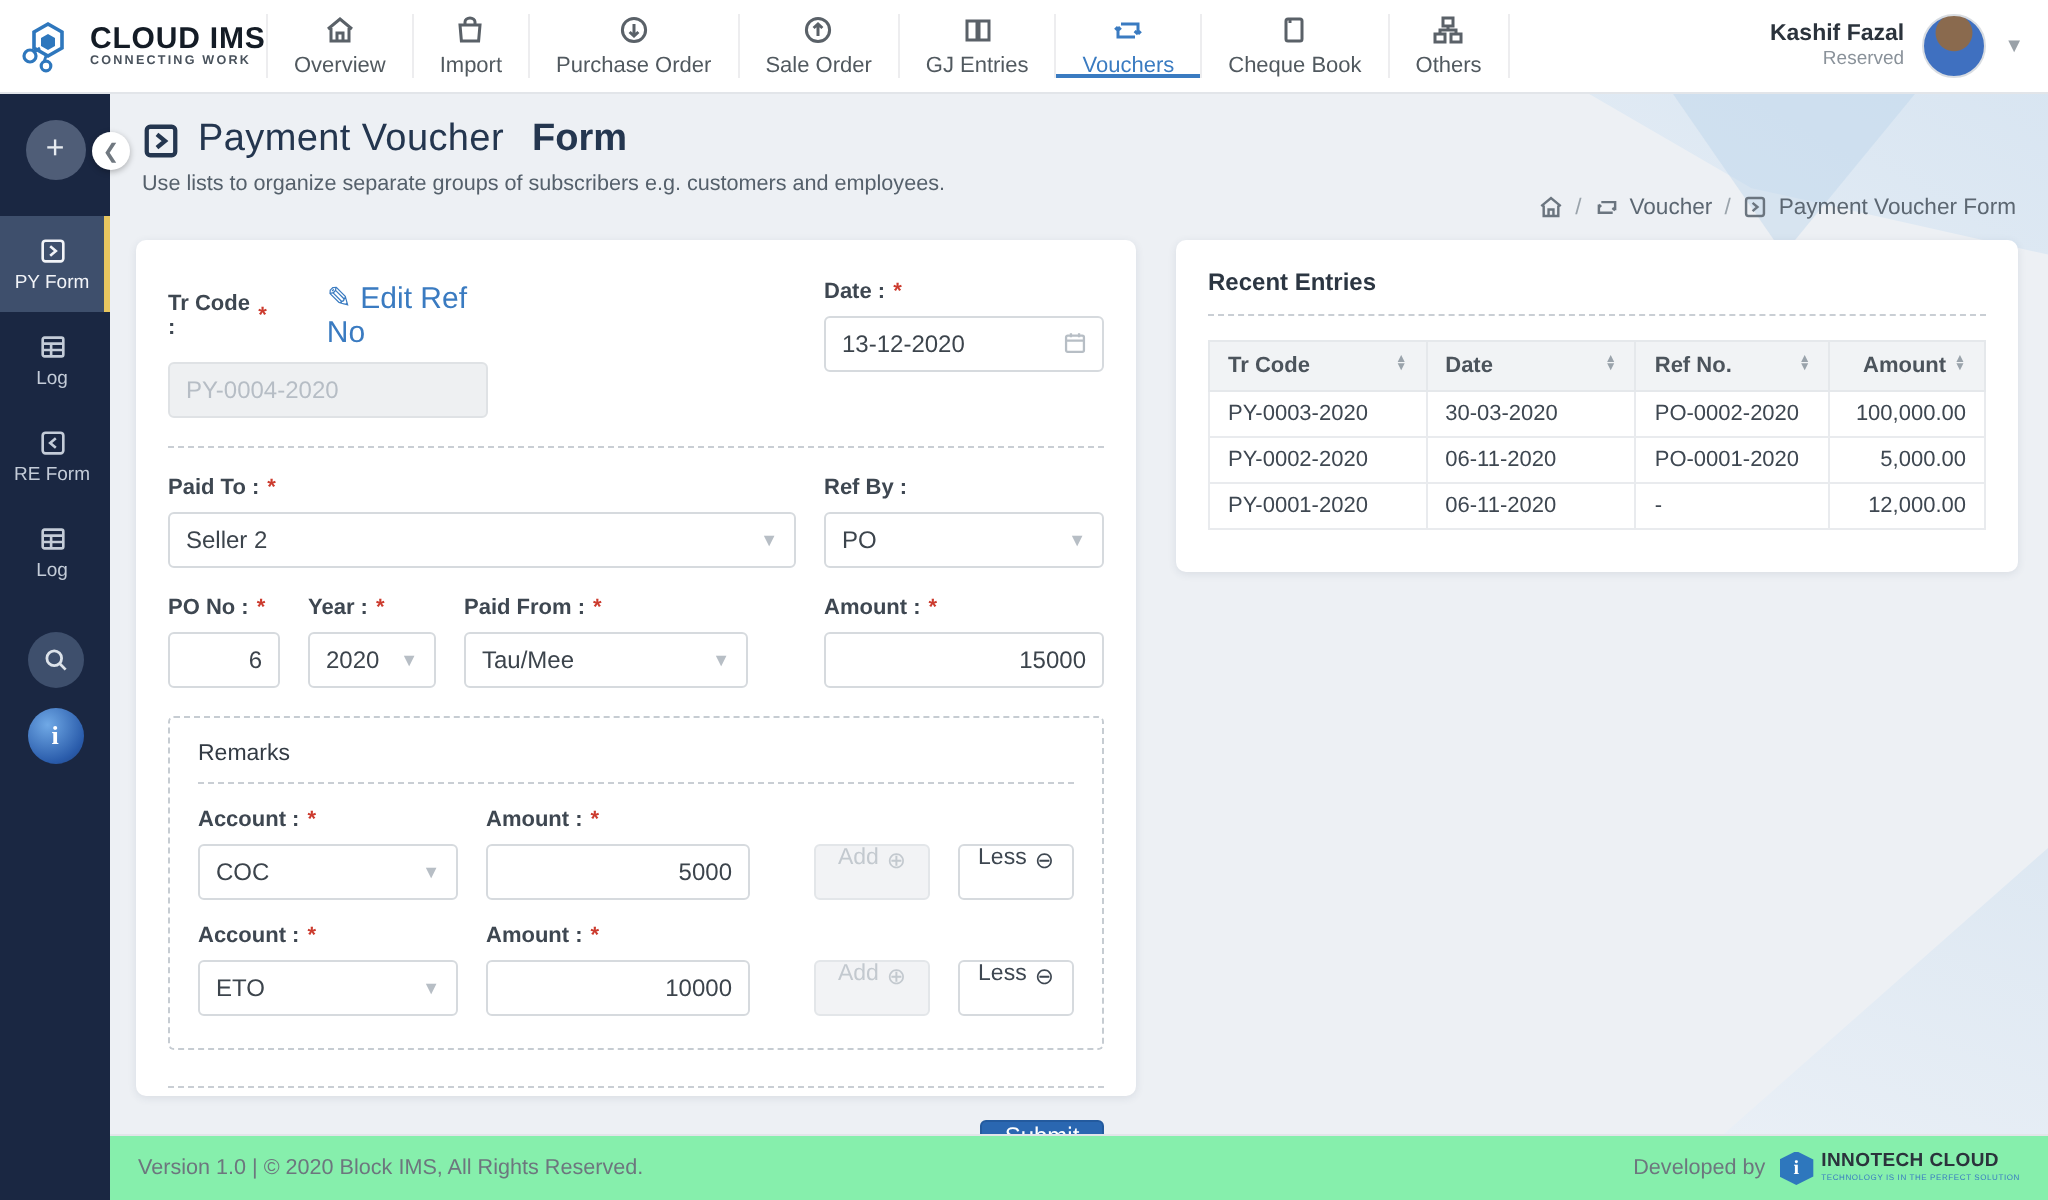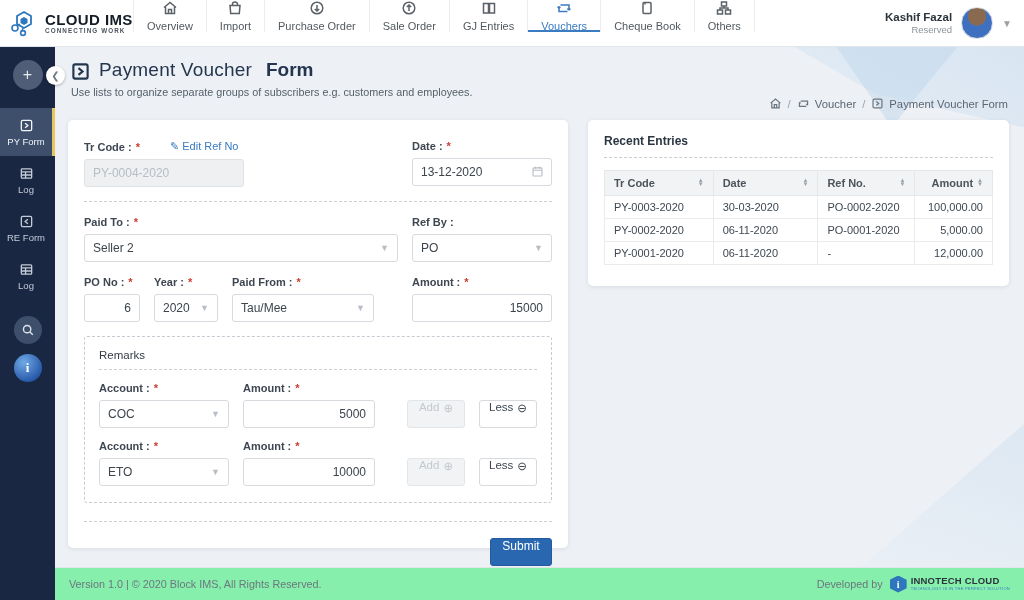--- a/index.html
+++ b/index.html
@@ -6,21 +6,21 @@
   html,body{width:1024px;height:600px}
   body{font-family:"Liberation Sans",sans-serif;background:#dfe3e8;overflow:hidden}
   .app{position:relative;width:1024px;height:600px;background:#edf0f4;overflow:hidden}
 
   
   .topbar{position:absolute;top:0;left:0;right:0;height:47px;background:#fff;border-bottom:1px solid #e2e5e9;display:flex;align-items:stretch;z-index:6}
   .logo{width:133px;display:flex;align-items:center;gap:6px;padding-left:9px;flex:none}
   .logo-txt{line-height:1.05}
   .logo-t1{font-size:15px;font-weight:bold;color:#141c26;letter-spacing:.4px}
   .logo-t2{font-size:6.3px;color:#49525c;letter-spacing:1.1px;font-weight:bold}
-  .nav{display:flex;align-items:flex-start}
+  .nav{display:flex;align-items:center}
   .nav-item{display:flex;flex-direction:column;align-items:center;justify-content:center;gap:4px;padding:0 13px;border-left:1px solid #ededef;font-size:11px;color:#51595f;cursor:pointer;white-space:nowrap}
   .nav-item:last-child{border-right:1px solid #ededef}
   .nav-item svg{stroke:#5a6168;fill:none;stroke-width:1.5}
   .nav-item.active{color:#3a7bc1;box-shadow:inset 0 -2px 0 #3a7bc1}
   .nav-item.active svg{stroke:#3a7bc1}
   .user{margin-left:auto;display:flex;align-items:center;gap:9px;padding-right:12px}
   .user-meta{text-align:right;line-height:1.25}
   .user-name{font-size:11.5px;font-weight:bold;color:#2b333c}
   .user-role{font-size:9.5px;color:#8a929a}
   .avatar{width:32px;height:32px;border-radius:50%;background:radial-gradient(circle at 50% 28%,#8a6a4e 0 34%,#3f70c0 36%),linear-gradient(#5b8ad0,#3f70c0);border:1px solid #d9dde2}
@@ -39,39 +39,39 @@
   .side-circle svg{stroke:#dde3ea;fill:none;stroke-width:1.6}
   .info-circle{background:radial-gradient(circle at 35% 30%,#70a9e6,#2a5cab 70%,#1d3f7d);color:#fff;font-size:13px;font-weight:bold;font-family:"Liberation Serif",serif;margin-top:10px}
 
   
   .content{position:absolute;top:47px;left:55px;right:0;bottom:0;background:#edf0f4;overflow:hidden}
   .deco1{position:absolute;right:-30px;top:-18px;width:330px;height:105px;background:linear-gradient(210deg,#cfe0f0,#e4edf6);clip-path:polygon(12% 0,100% 0,100% 100%,46% 62%);opacity:.75}
   .deco2{position:absolute;right:60px;top:-8px;width:190px;height:88px;background:#bcd4ea;clip-path:polygon(30% 0,100% 0,62% 100%);opacity:.45}
   .deco3{position:absolute;right:0;bottom:26px;width:170px;height:150px;background:linear-gradient(200deg,#d6e4f1,#e8eff7);clip-path:polygon(100% 0,100% 100%,0 100%);opacity:.7}
 
   .page-head{position:absolute;left:16px;top:12px}
-  .page-title{display:flex;align-items:flex-end;gap:9px;color:#24364f}
+  .page-title{display:flex;align-items:center;gap:9px;color:#24364f}
   .page-title svg{stroke:#24364f;fill:none;stroke-width:1.8}
   .title-main{font-size:19px;font-weight:400;letter-spacing:.2px}
   .title-bold{font-size:19px;font-weight:bold;margin-left:5px}
   .page-sub{font-size:10.8px;color:#55606b;margin-top:5px}
   .breadcrumb{position:absolute;right:16px;top:50px;display:flex;align-items:center;gap:6px;font-size:11.3px;color:#5c6772}
   .breadcrumb svg{stroke:#6b757f;fill:none;stroke-width:1.5}
   .crumb{display:flex;align-items:center;gap:5px;cursor:pointer}
   .crumb-sep{color:#9aa3ab}
 
   
   .card{position:absolute;background:#fff;border-radius:5px;box-shadow:0 1px 4px rgba(40,60,90,.10)}
   .form-card{left:13px;top:73px;width:500px;height:428px;padding:20px 16px 16px}
   .recent-card{left:533px;top:73px;width:421px;height:166px;padding:14px 16px}
 
   
   .f-label{font-size:11px;color:#3e4751;font-weight:bold;margin-bottom:6px;display:flex;align-items:center;gap:4px}
   .req{color:#cc3b2e;font-size:11px;font-weight:bold}
-  .edit-link{color:#3a7bc1;font-size:11px;font-weight:normal;margin-left:26px;cursor:pointer}
+  .edit-link{color:#3a7bc1;font-size:15px;font-weight:normal;margin-left:26px;cursor:pointer}
   .inp,.sel{height:28px;border:1px solid #d6dade;border-radius:3px;background:#fff;font-size:12px;color:#3c444c;padding:0 8px;width:100%;font-family:"Liberation Sans",sans-serif;outline:none}
   .inp.num{text-align:right}
   .inp:disabled{background:#eef0f2;color:#b6bdc5;border-color:#dfe2e5}
   .sel{display:flex;align-items:center;justify-content:space-between;cursor:pointer}
   .sel .chev{color:#b7bec5;font-size:9px}
   .row{display:flex;gap:14px;margin-bottom:14px}
   .col{display:flex;flex-direction:column}
   .grow{flex:1}
   .dash{border-top:1px dashed #c9ced4;margin:2px 0 14px}
   .date-wrap{position:relative}

